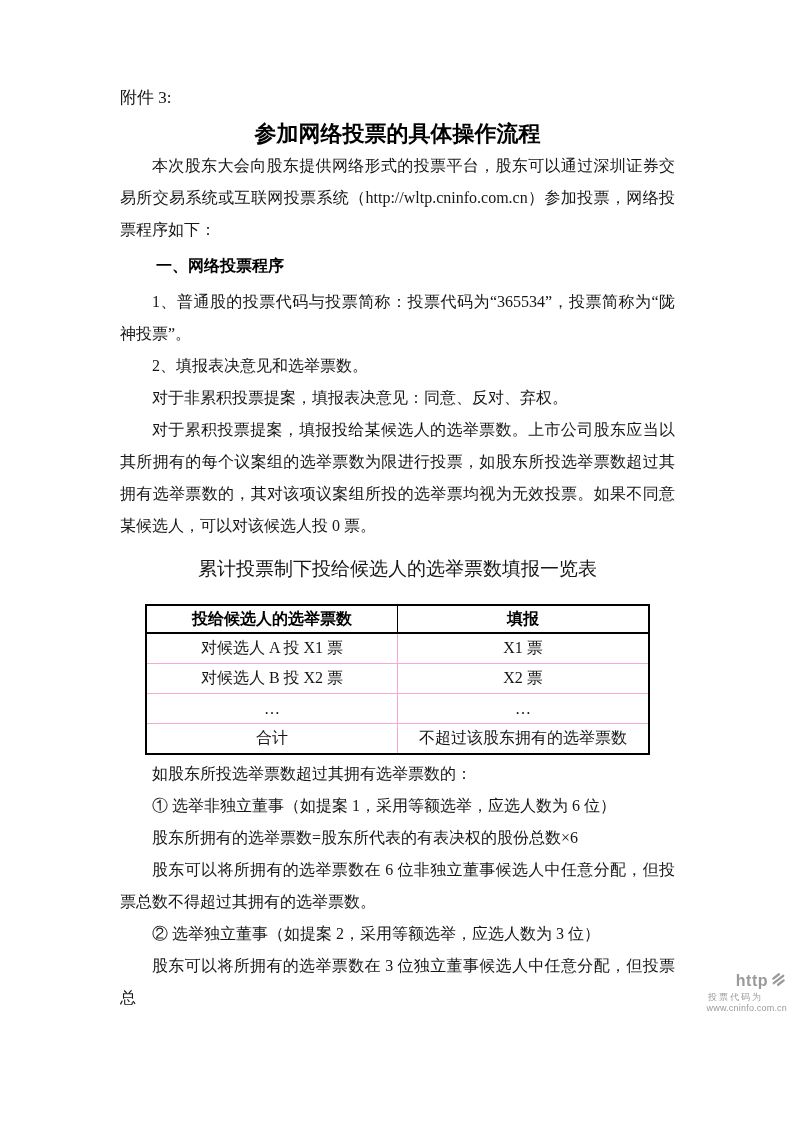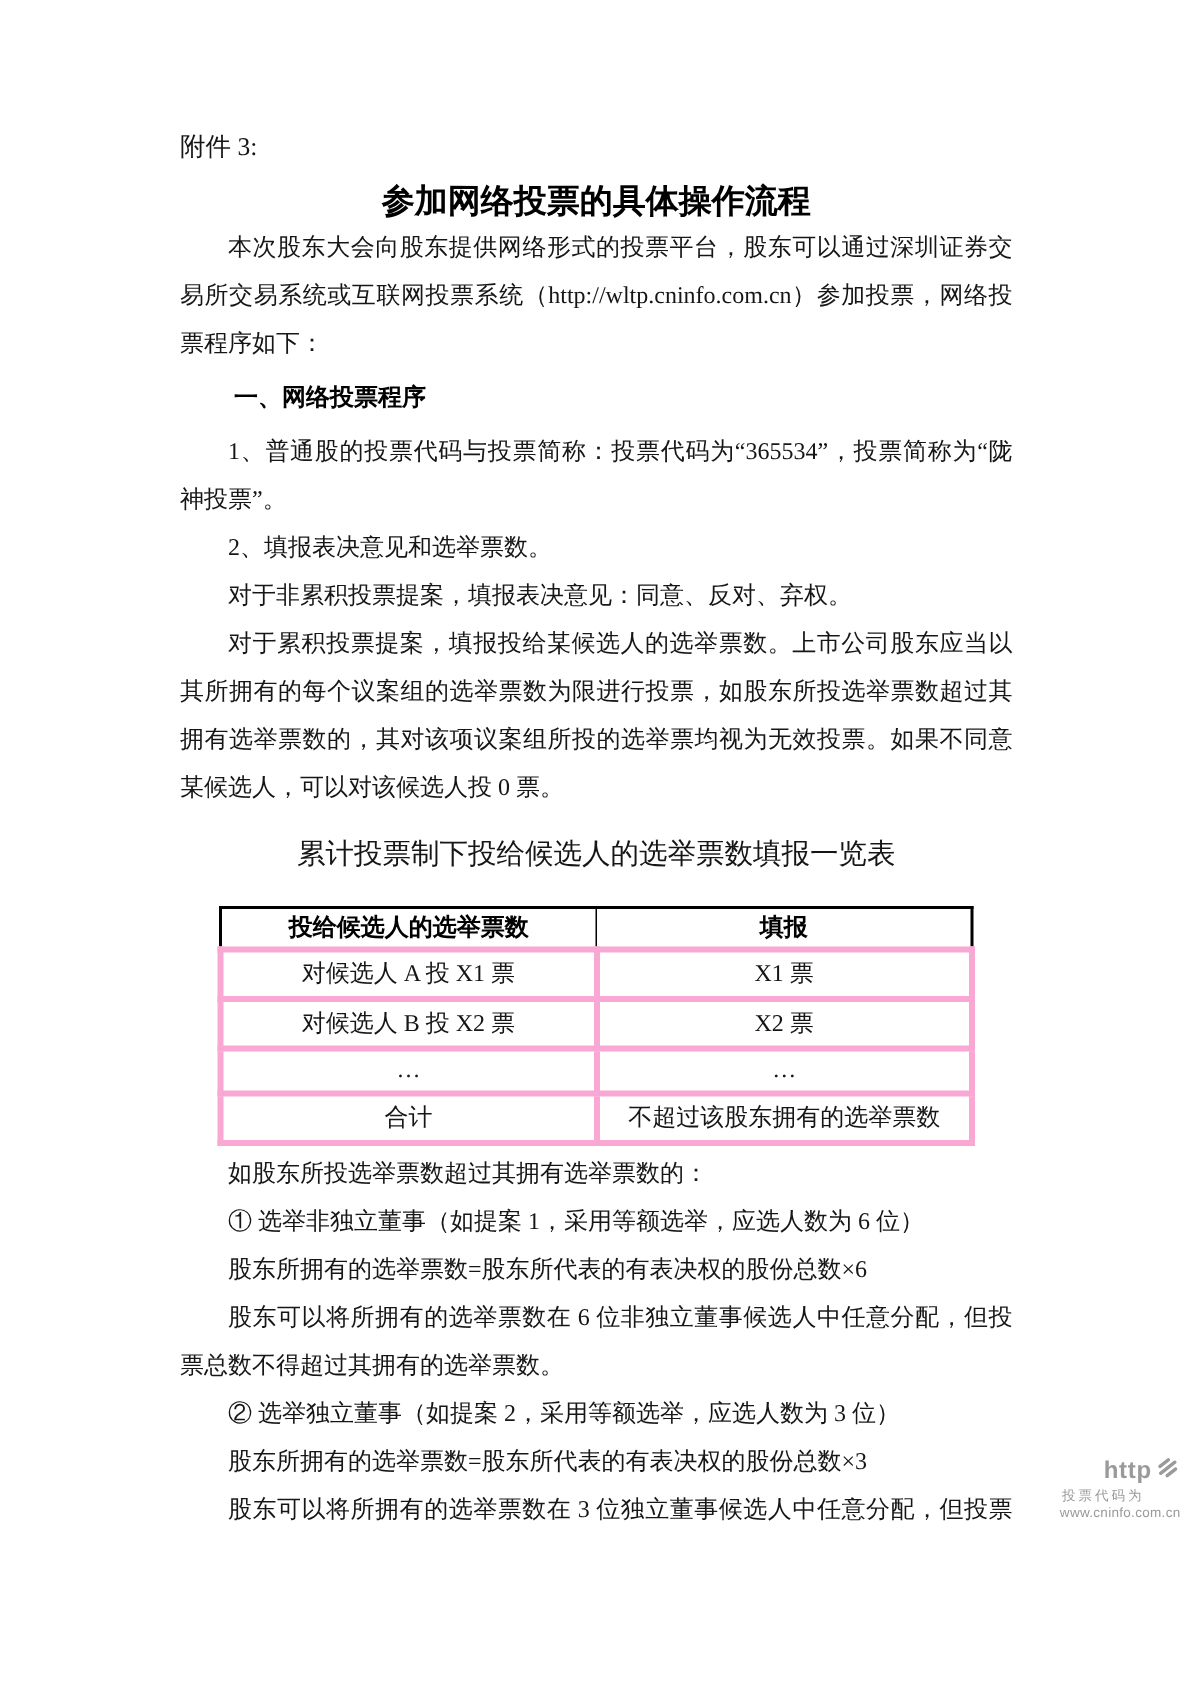--- a/index.html
+++ b/index.html
@@ -71,21 +71,21 @@
     border: 1px solid #000000;
     border-bottom: 2px solid #000000;
     height: 28px;
     text-align: center;
     vertical-align: middle;
     color: #000000;
     padding: 0 4px;
   }
   table.vote td {
     font-size: 16px;
-    border: 4px solid #f9a8d4;
+    border: 1px solid #f9a8d4;
     height: 30px;
     text-align: center;
     vertical-align: middle;
     padding: 4px 4px;
   }
   .para.after-table { margin-top: 3px; }
   .footer-logo {
     position: absolute;
     right: 6px;
     bottom: 8px;
@@ -164,21 +164,20 @@
           <td>不超过该股东拥有的选举票数</td>
         </tr>
       </tbody>
     </table>
 
     <p class="para after-table">如股东所投选举票数超过其拥有选举票数的：</p>
     <p class="para">① 选举非独立董事（如提案 1，采用等额选举，应选人数为 6 位）</p>
     <p class="para">股东所拥有的选举票数=股东所代表的有表决权的股份总数×6</p>
     <p class="para">股东可以将所拥有的选举票数在 6 位非独立董事候选人中任意分配，但投票总数不得超过其拥有的选举票数。</p>
     <p class="para">② 选举独立董事（如提案 2，采用等额选举，应选人数为 3 位）</p>
-    <p class="para">股东所拥有的选举票数=股东所代表的有表决权的股份总数×3</p>
     <p class="para">股东可以将所拥有的选举票数在 3 位独立董事候选人中任意分配，但投票总</p>
 
   </div>
 
   <div class="footer-logo">
     <div class="brand-line">
       <span class="brand">http</span>
       <span class="swirl-icon">
         <svg width="17" height="17" viewBox="0 0 24 24">
           <g stroke="#9a9a9a" stroke-width="3.2" stroke-linecap="round" fill="none" transform="rotate(-38 12 12)">

